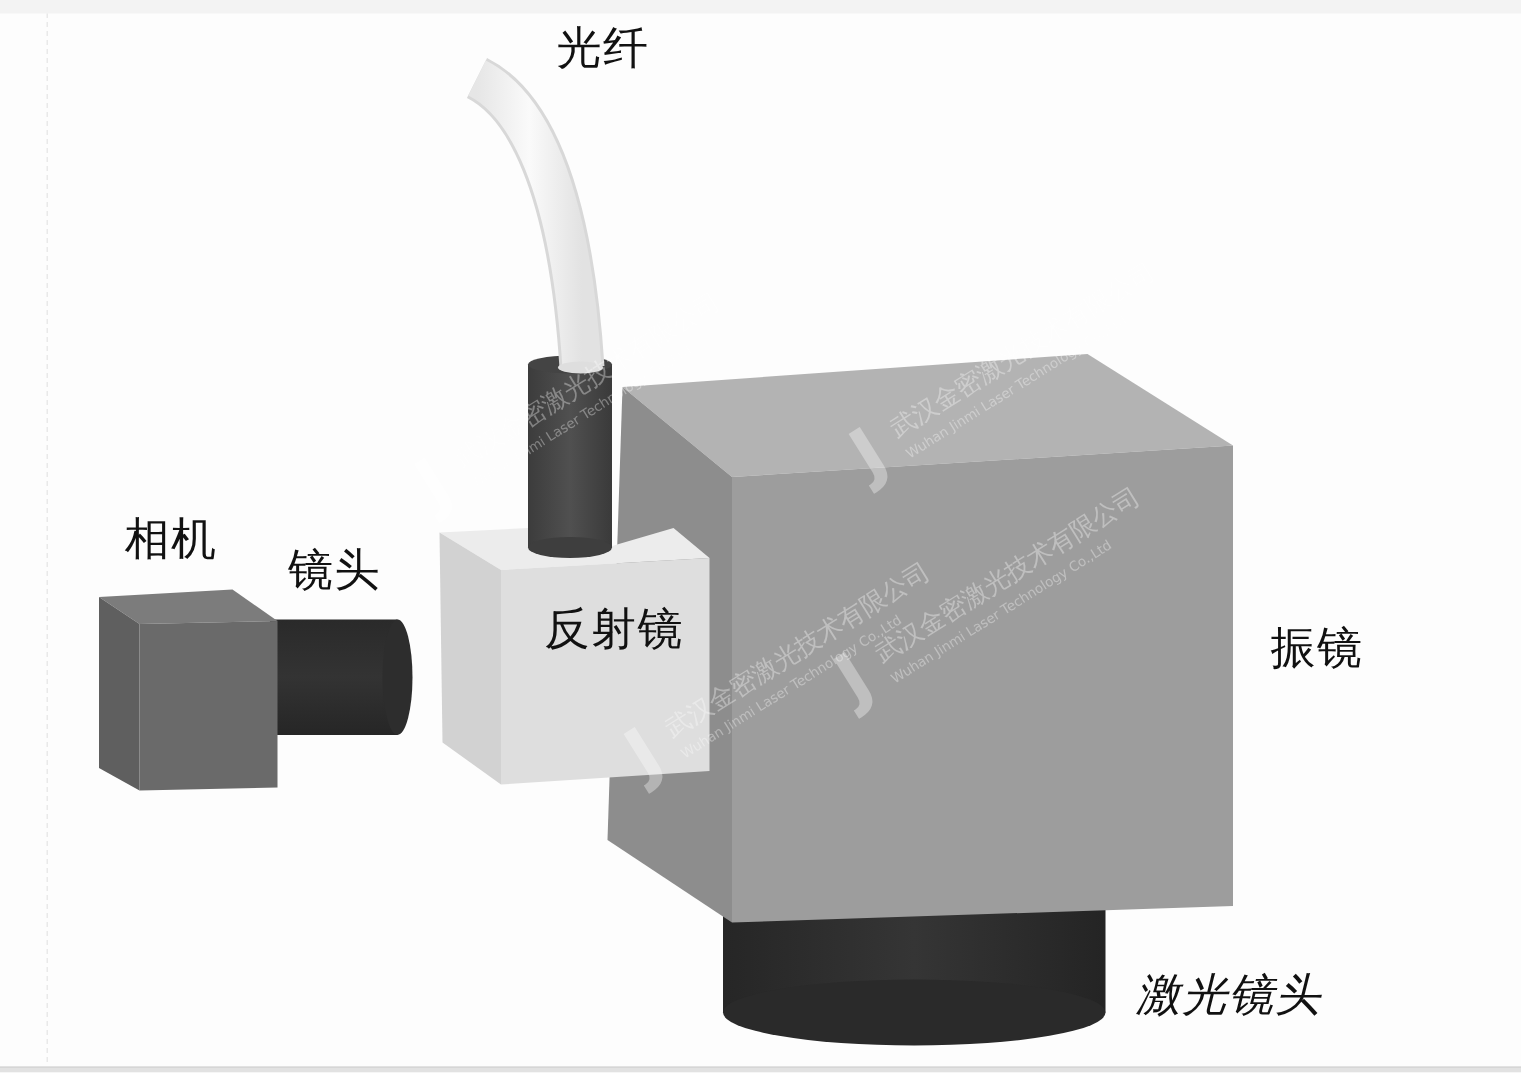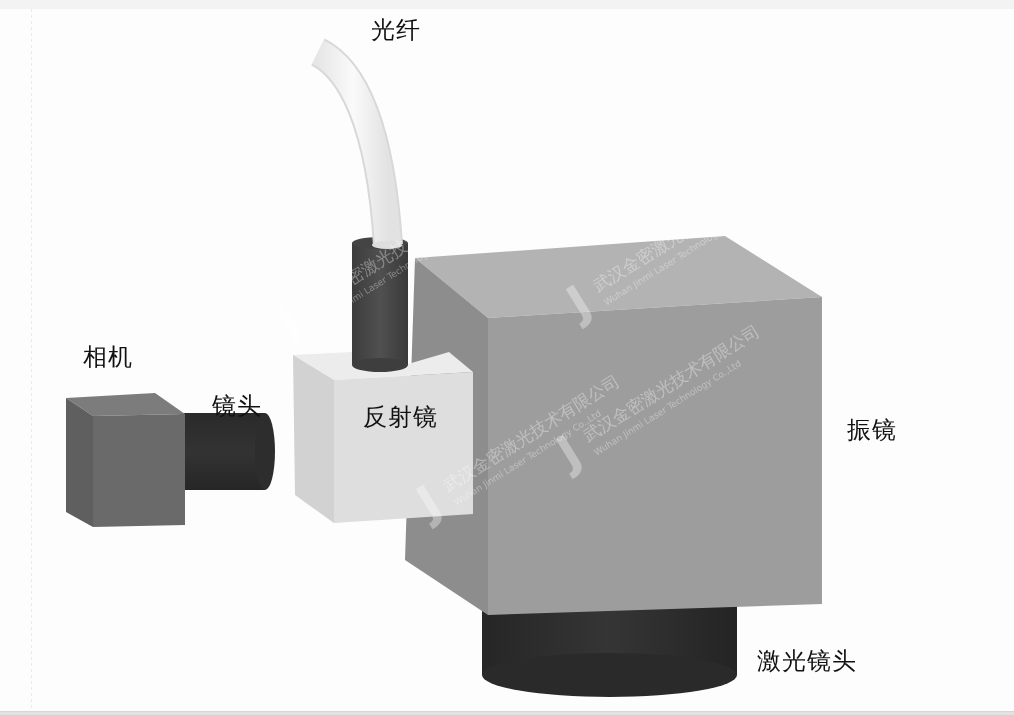--- a/index.html
+++ b/index.html
@@ -17,21 +17,21 @@
       position: absolute; left: 0; bottom: 0; width: 1014px; height: 3px;
       background: #e2e2e2; border-top: 1px solid #d6d6d6;
     }
     .left-guide {
       position: absolute; left: 31px; top: 9px; width: 1px; height: 700px;
       background: repeating-linear-gradient(to bottom, #e9e9e9 0 3px, transparent 3px 6px);
     }
     svg.scene { position: absolute; left: 0; top: 0; }
     .label {
       position: absolute; color: #111;
-      font-size: 24px; line-height: 1; white-space: nowrap;
+      font-size: 30px; line-height: 1; white-space: nowrap;
       letter-spacing: 1px;
     }
     .wm {
       font-family: "DejaVu Sans", sans-serif;
       fill: #ffffff; fill-opacity: 0.35;
     }
   </style>
 </head>
 <body>
 
@@ -132,18 +132,18 @@
     <g transform="translate(580,320) rotate(-32)">
       <text x="0" y="0" font-size="46" font-weight="bold">J</text>
       <text x="30" y="-14" font-size="17">武汉金密激光技术有限公司</text>
       <text x="30" y="2" font-size="9">Wuhan Jinmi Laser Technology Co.,Ltd</text>
     </g>
   </g>
 </svg>
 
 <div class="label" style="left:371px; top:18px;">光纤</div>
 <div class="label" style="left:83px; top:345px;">相机</div>
-<div class="label" style="left:212px; top:366px;margin-top:28px;">镜头</div>
+<div class="label" style="left:192px; top:366px;">镜头</div>
 <div class="label" style="left:363px; top:405px;font-family:Liberation Serif, serif;">反射镜</div>
 <div class="label" style="left:847px; top:418px;">振镜</div>
-<div class="label" style="left:757px; top:649px;">激光镜头</div>
+<div class="label" style="left:757px; top:649px;font-style:italic;">激光镜头</div>
 
 <div class="bottom-strip"></div>
 
 </body></html>

